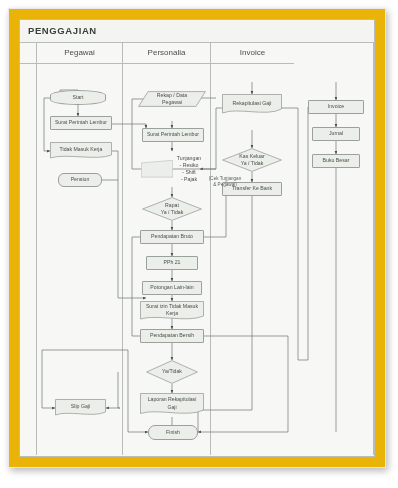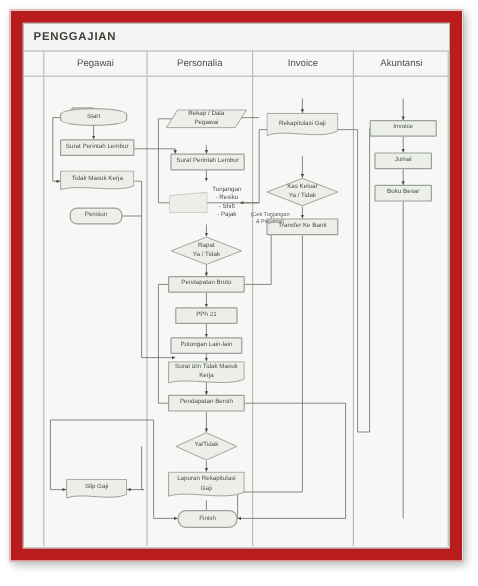--- a/index.html
+++ b/index.html
@@ -9,21 +9,21 @@
     font-family:"Liberation Sans", sans-serif;
     overflow:hidden;
   }
   
   #page{
     position:absolute;left:0;top:0;width:398px;height:488px;
     background:#ffffff;
   }
   #paper{
     position:absolute;left:8px;top:8px;width:376px;height:458px;
-    background:#b91c1c;
+    background:#eab308;
     border:1px solid #e9e9e9;
     box-shadow:2px 3px 7px rgba(0,0,0,.28);
   }
   #inner{
     position:absolute;left:10px;top:10px;width:354px;height:436px;
     background:#f7f8f6;
     border:1px solid #b9bdb8;
   }
   
   #titlebar{
@@ -123,25 +123,20 @@
         <div class="lane" style="left:102px;width:88px;text-align:right;">
           <div class="lanehead">
             <span>Personalia</span>
           </div>
         </div>
         <div class="lane" style="left:190px;width:84px;">
           <div class="lanehead">
             <span>Invoice</span>
           </div>
         </div>
-        <div class="lane" style="left:274px;width:80px;">
-          <div class="lanehead">
-            <span>Akuntansi</span>
-          </div>
-        </div>
         <div id="lane-right-edge"></div>
       </div>
 
       <svg id="wires" viewBox="0 0 354 436">
         <defs>
           <marker id="ah" markerWidth="5" markerHeight="5" refX="4.2" refY="2" orient="auto">
             <path d="M0,0 L4.4,2 L0,4 z" fill="#4a4f4a"></path>
           </marker>
         </defs>
         <g stroke="#6e736e" stroke-width="0.7" fill="none" marker-end="url(#ah)">

